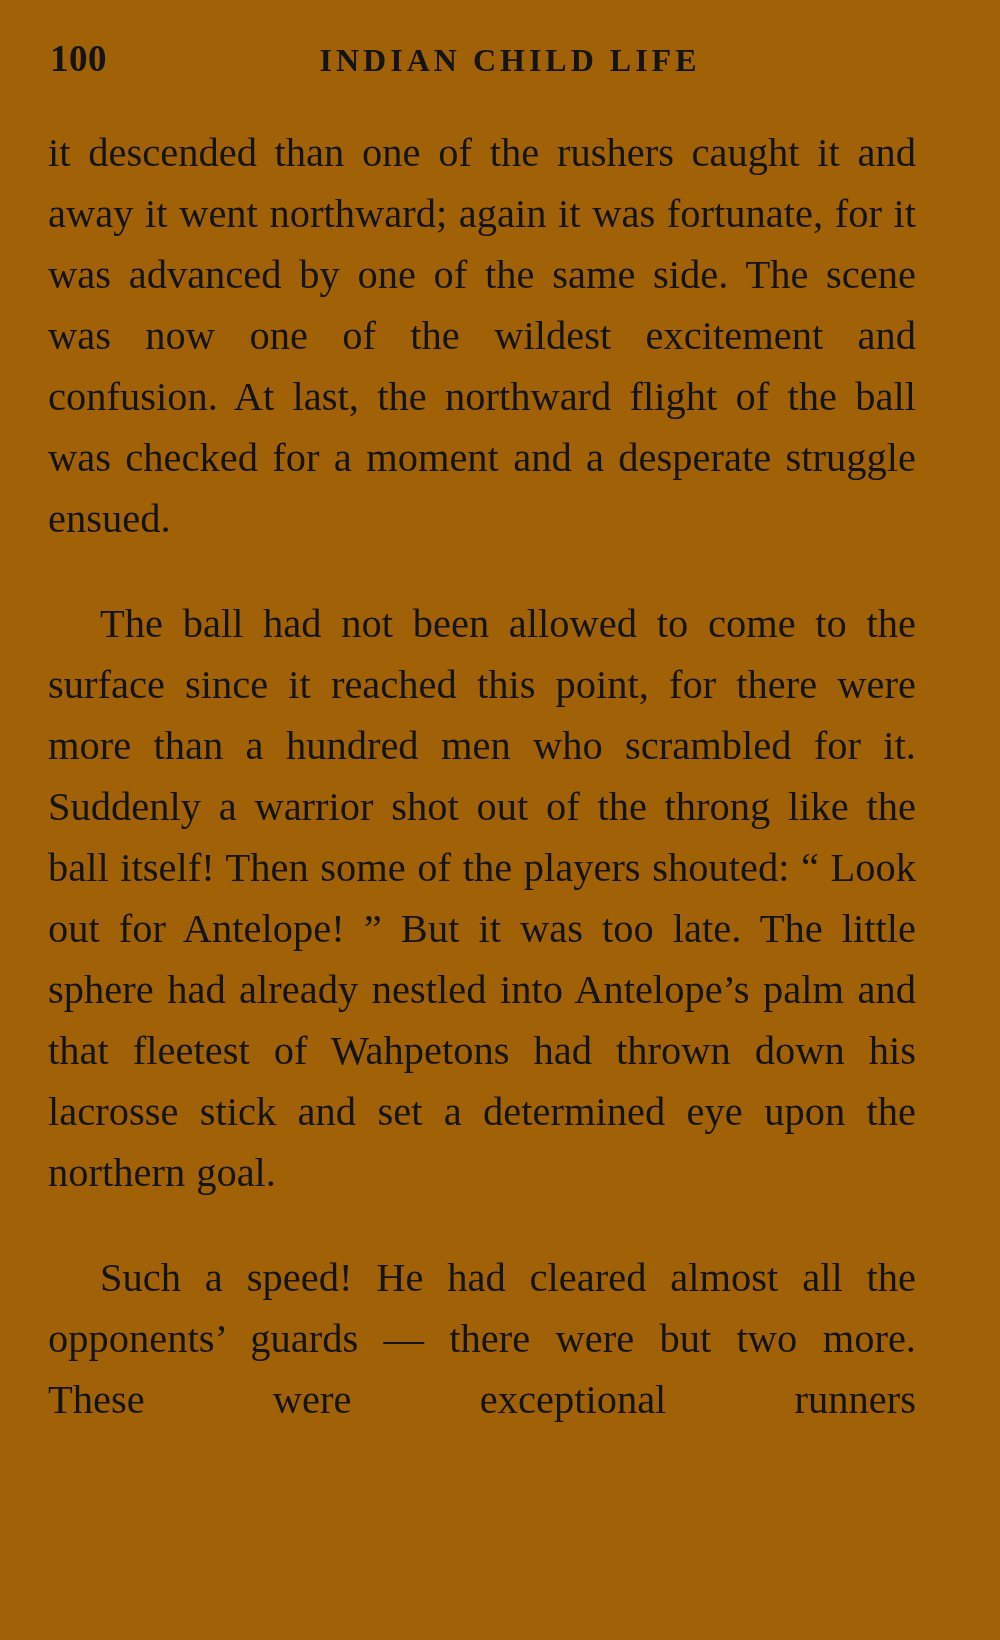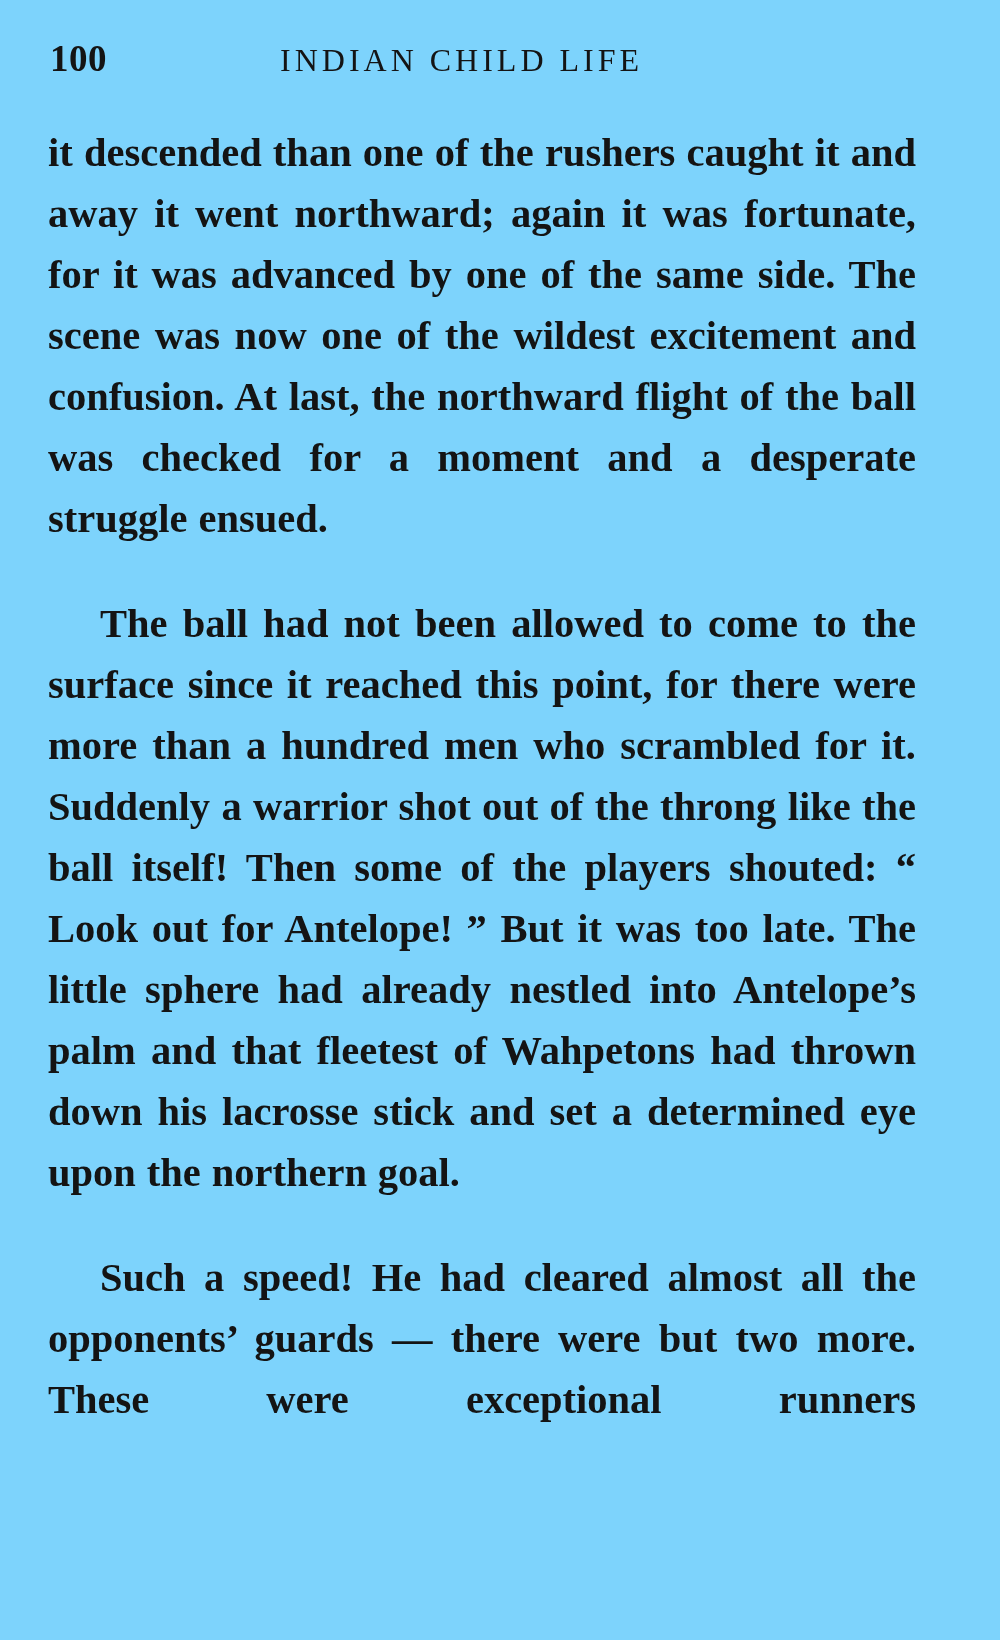--- a/index.html
+++ b/index.html
@@ -5,21 +5,21 @@
   html, body {
     margin: 0;
     padding: 0;
     background: #ffffff;
   }
   .page {
     position: relative;
     width: 1000px;
     height: 1640px;
     margin: 0 auto;
-    background: #7dd3fc;
+    background: #a16207;
     font-family: "Liberation Serif", "DejaVu Serif", serif;
     color: #141414;
     overflow: hidden;
   }
   .header {
     position: absolute;
     top: 40px;
     left: 50px;
     right: 50px;
     height: 50px;
@@ -28,32 +28,32 @@
   }
   .folio {
     font-size: 37px;
     font-weight: bold;
     letter-spacing: 0.5px;
     line-height: 1;
     width: 230px;
   }
   .running-head {
     flex: 1;
+    text-align: center;
     font-size: 32px;
-    font-weight: normal;
+    font-weight: bold;
     letter-spacing: 4px;
     line-height: 1;
     padding-right: 210px;
   }
   .body-text {
     position: absolute;
     top: 122px;
     left: 48px;
     width: 868px;
-    font-weight: bold;
   }
   p {
     margin: 0;
     font-size: 40.5px;
     line-height: 61px;
     text-align: justify;
     text-justify: inter-word;
     -webkit-hyphens: none;
     hyphens: none;
     word-spacing: 0.02em;

